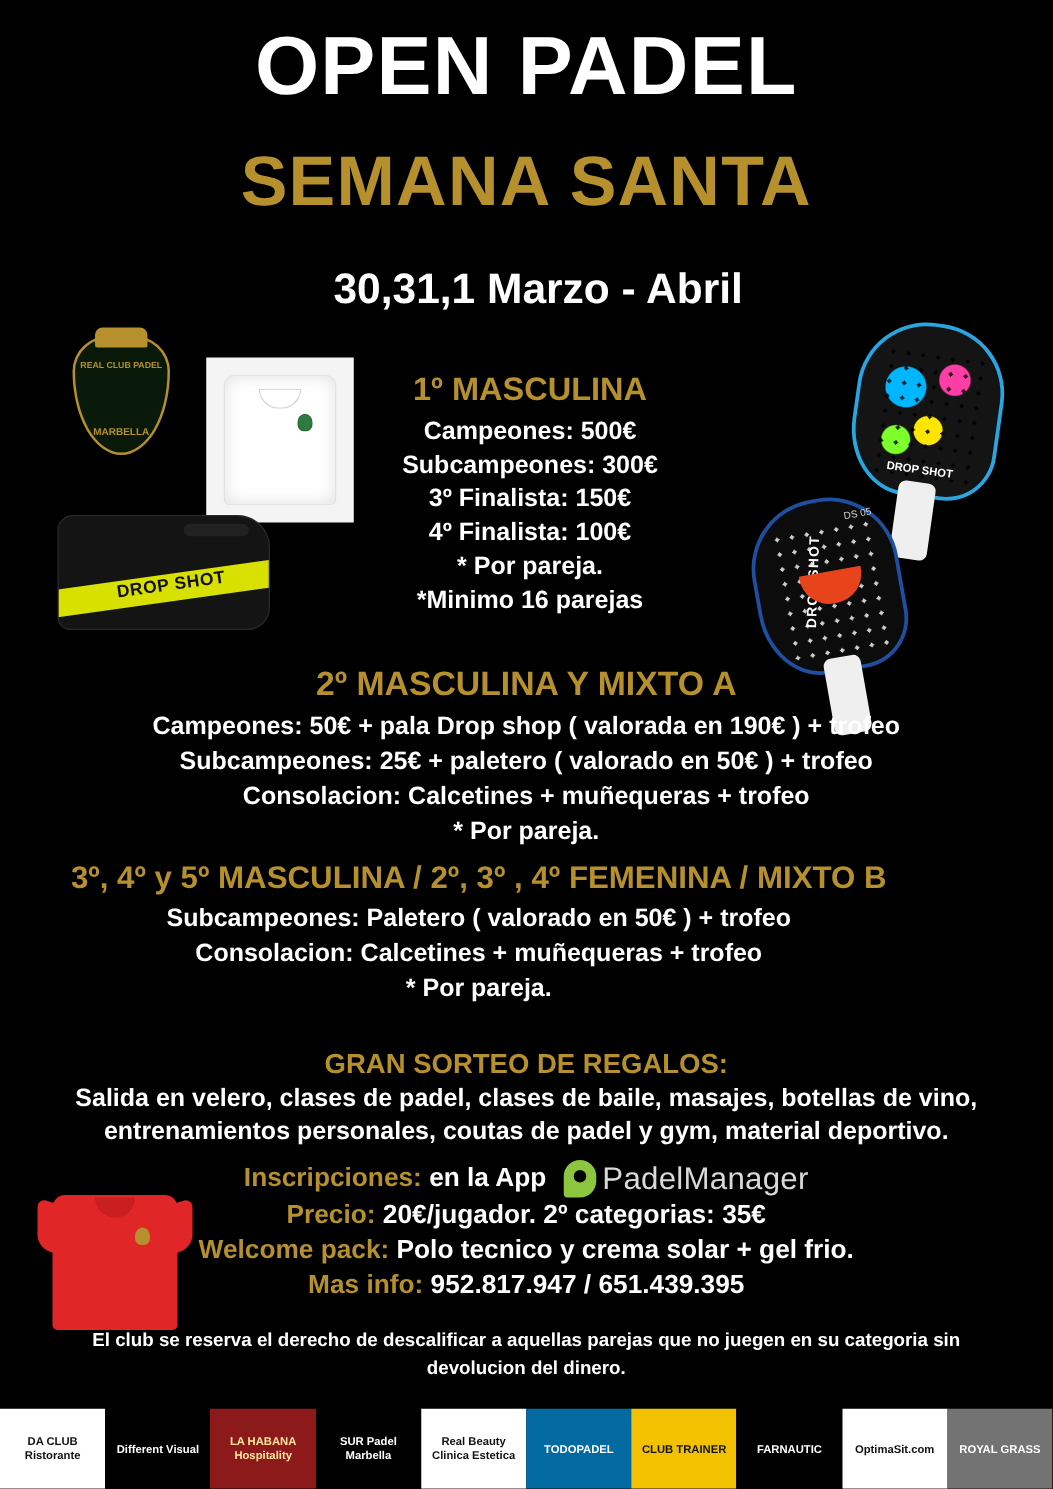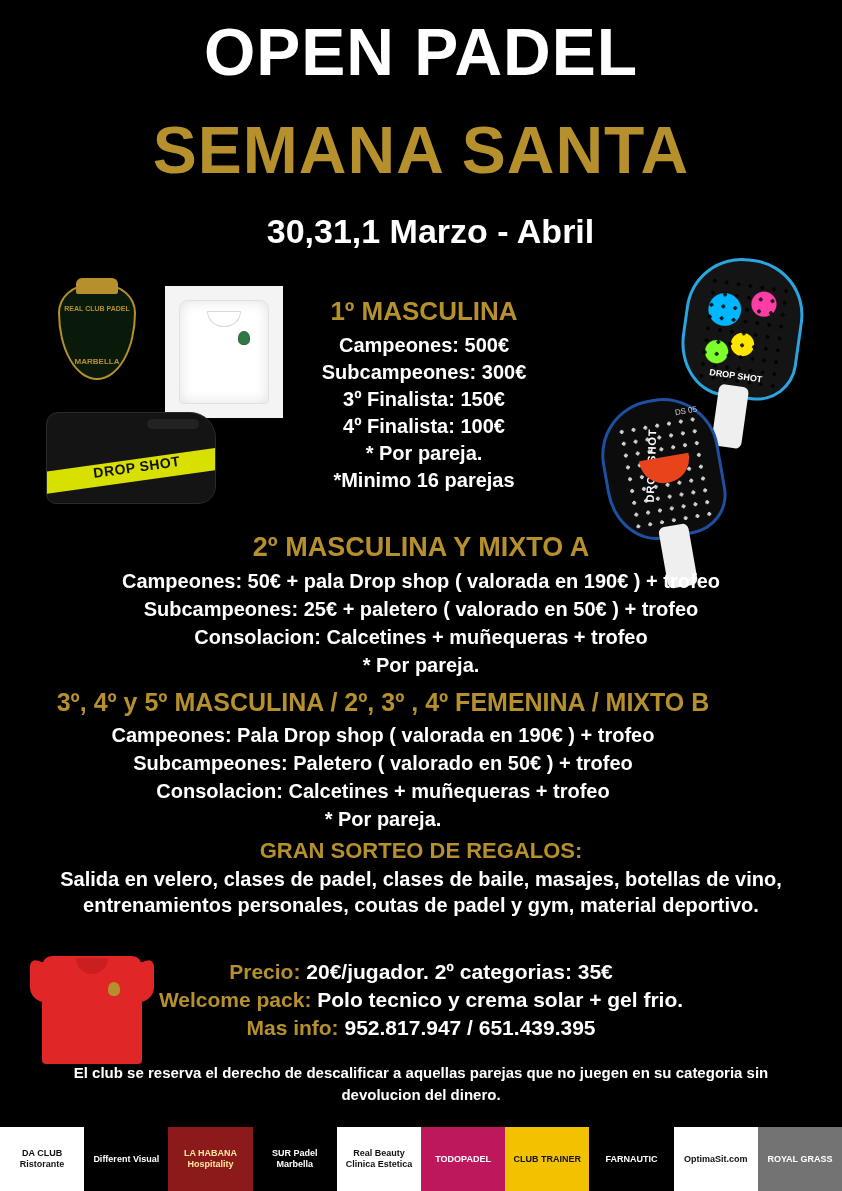--- a/index.html
+++ b/index.html
@@ -26,21 +26,21 @@
     text-align: center;
     font-size: 66px;
     font-weight: bold;
     letter-spacing: 1px;
     color: #ffffff;
     font-family: "Liberation Sans", sans-serif;
   }
   .title-semana {
     position: absolute; top: 112px; left: 0; width: 100%;
     text-align: center;
-    font-size: 66px;
+    font-size: 56px;
     font-weight: bold;
     color: #b5902c;
     letter-spacing: 1px;
   }
   .title-dates {
     position: absolute; top: 212px; left: 0; width: 100%;
     text-align: center;
     font-size: 34px;
     font-weight: bold;
     color: #ffffff;
@@ -150,21 +150,21 @@
     top: 1062px; left: 36px; width: 770px;
     text-align: center;
     font-size: 15px;
     line-height: 22px;
     color: #ffffff;
     font-weight: bold;
   }
 
   
   .club-crest {
-    position: absolute; top: 284px; left: 58px;
+    position: absolute; top: 268px; left: 58px;
     width: 78px; height: 96px;
   }
   .crest-body {
     position: absolute; inset: 0;
     border: 2px solid #b5902c;
     border-radius: 40% 40% 50% 50% / 30% 30% 70% 70%;
     background: #0a1a0a;
   }
   .crest-crown {
     position: absolute; top: -6px; left: 18px;
@@ -348,21 +348,21 @@
     display: flex; align-items: center; justify-content: center;
     font-size: 9px; font-weight: bold;
     text-align: center;
     line-height: 11px;
     padding: 2px;
     overflow: hidden;
   }
   .sp.w { background: #ffffff; color: #111; }
   .sp.k { background: #000000; color: #ffffff; }
   .sp.r { background: #8c1a1a; color: #ffe7a1; }
-  .sp.g { background: #be185d; color: #ffffff; }
+  .sp.g { background: #0369a1; color: #ffffff; }
   .sp.b { background: #737373; color: #ffffff; }
   .sp.y { background: #f2c200; color: #111; }
 </style>
 </head>
 <body>
 
 <div class="poster">
 
   <div class="title-open">OPEN PADEL</div>
   <div class="title-semana">SEMANA SANTA</div>
@@ -418,32 +418,39 @@
   <div class="sec2">
     <div class="head">2º MASCULINA Y MIXTO A</div>
     <div class="line">Campeones: 50€ + pala Drop shop ( valorada en 190€ ) + trofeo</div>
     <div class="line">Subcampeones: 25€ + paletero ( valorado en 50€ ) + trofeo</div>
     <div class="line">Consolacion: Calcetines + muñequeras + trofeo</div>
     <div class="line">* Por pareja.</div>
   </div>
 
   <div class="sec3">
     <div class="head">3º, 4º y 5º MASCULINA / 2º, 3º , 4º FEMENINA / MIXTO B</div>
-    <div class="line">Campeones: Pala Drop shop ( valorada en 190€ ) + trofeo</div>
     <div class="line">Subcampeones: Paletero ( valorado en 50€ ) + trofeo</div>
     <div class="line">Consolacion: Calcetines + muñequeras + trofeo</div>
     <div class="line">* Por pareja.</div>
   </div>
 
   <div class="raffle">
     <div class="head">GRAN SORTEO DE REGALOS:</div>
     <div class="line">Salida en velero, clases de padel, clases de baile, masajes, botellas de vino,</div>
     <div class="line">entrenamientos personales, coutas de padel y gym, material deportivo.</div>
   </div>
 
+  <div class="inforow row-insc">
+    <span class="lbl">Inscripciones:</span>
+    <span class="val">en la App</span>
+    <span class="pm-logo">
+      <span class="pm-mark"></span>
+      <span class="pm-text">PadelManager</span>
+    </span>
+  </div>
 
   <div class="inforow row-precio">
     <span class="lbl">Precio:</span>
     <span class="val">20€/jugador. 2º categorias: 35€</span>
   </div>
 
   <div class="inforow row-welcome">
     <span class="lbl">Welcome pack:</span>
     <span class="val">Polo tecnico y crema solar + gel frio.</span>
   </div>

